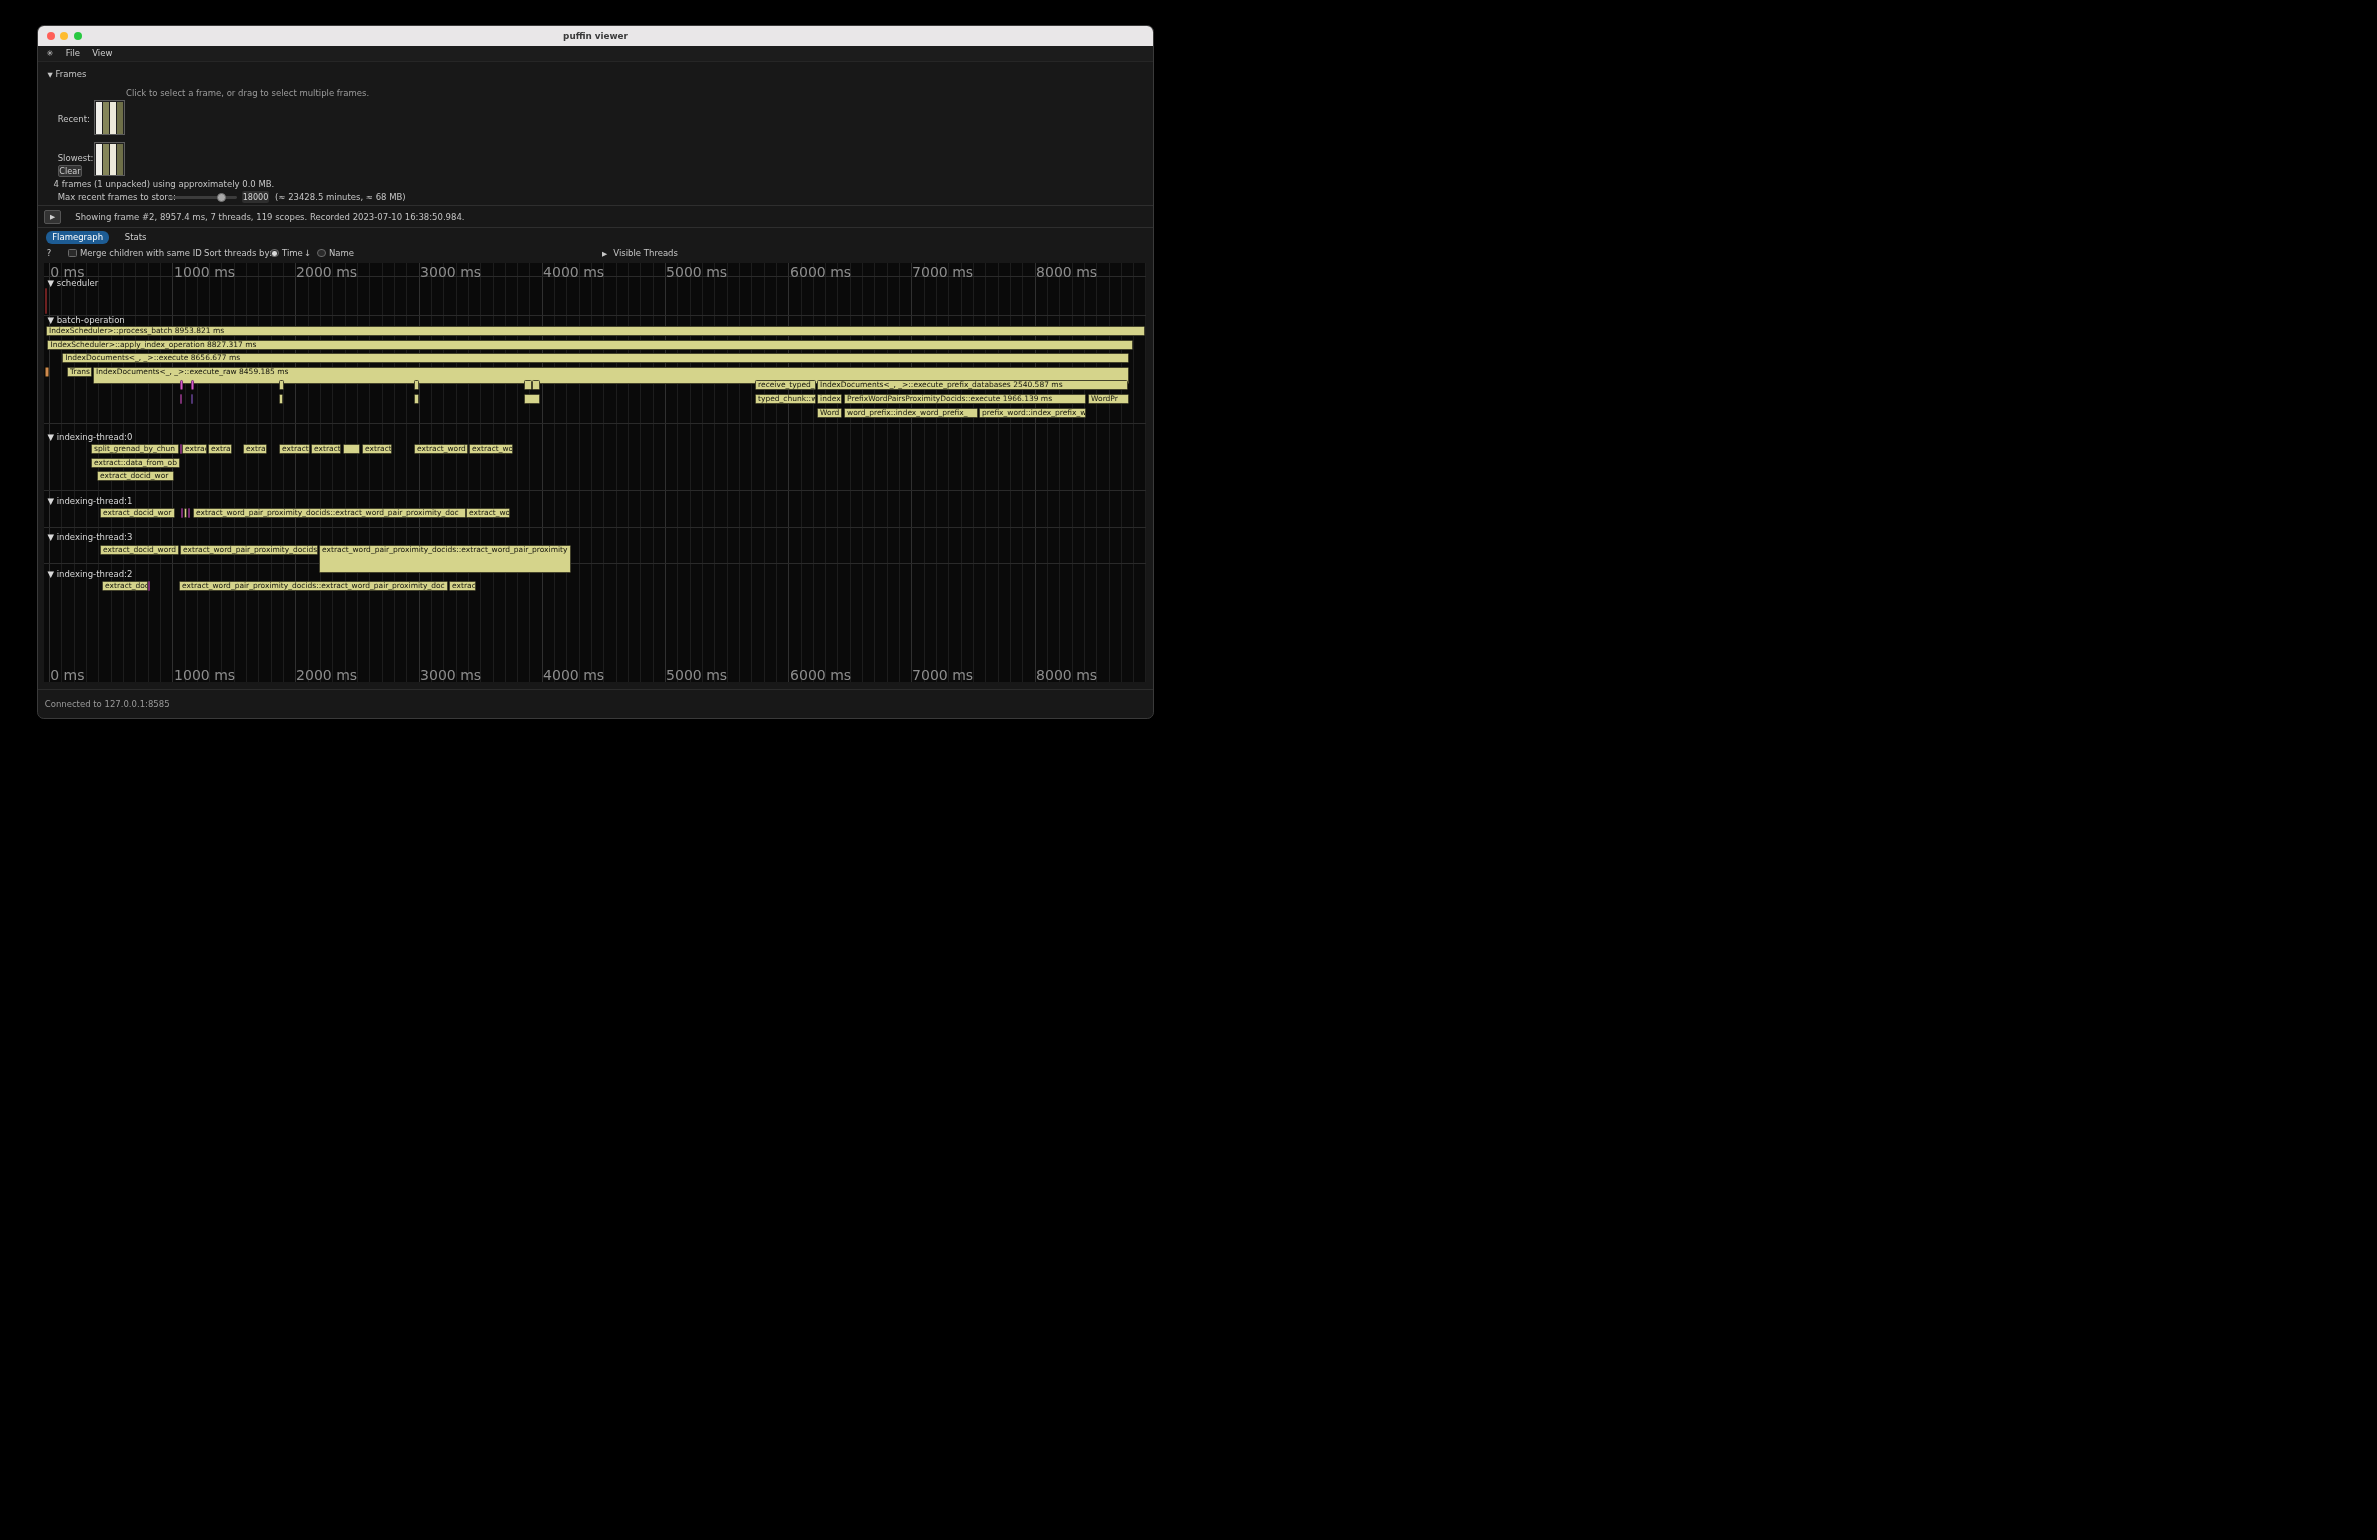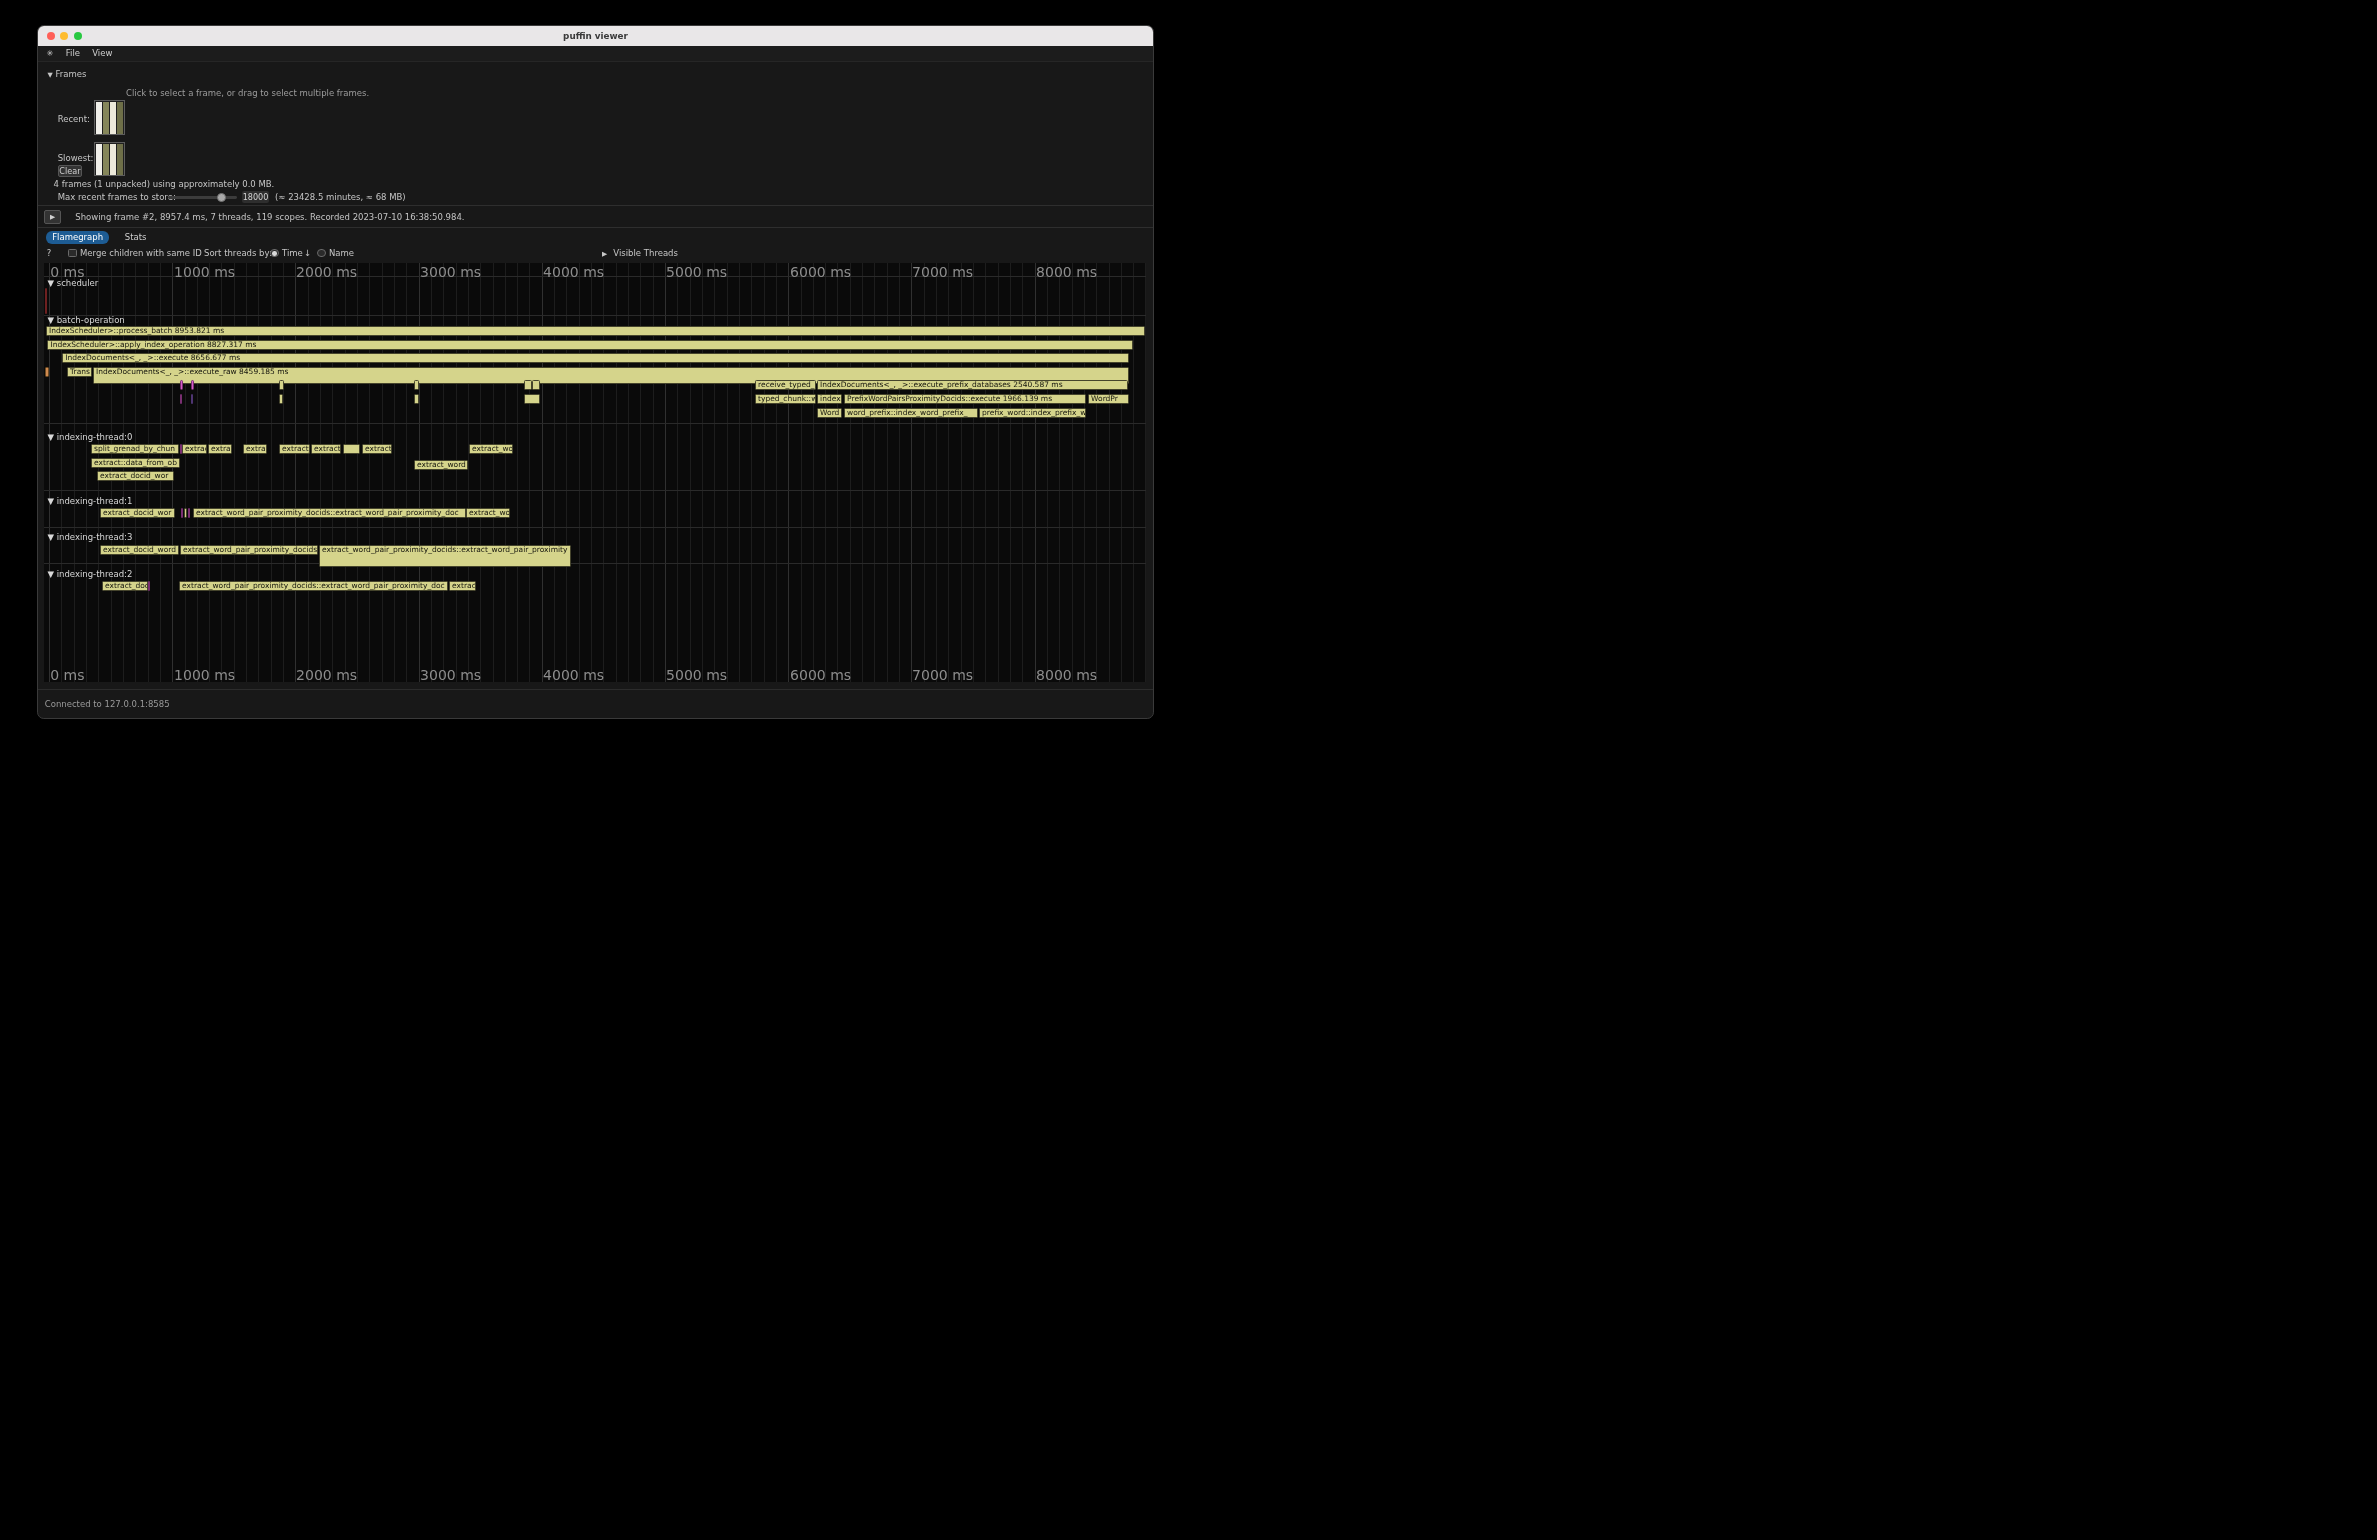--- a/index.html
+++ b/index.html
@@ -296,33 +296,33 @@
         <div class="bar" style="left: 935px; top: 145px; width: 107px; height: 10.2px;">prefix_word::index_prefix_wo</div>
         <div class="bar" style="left: 47px; top: 181px; width: 88px; height: 10.2px;">split_grenad_by_chun</div>
         <div class="bar m notext" style="left: 136px; top: 181px; width: 2px; height: 10.2px;"></div>
         <div class="bar" style="left: 138px; top: 181px; width: 25px; height: 10.2px;">extract</div>
         <div class="bar" style="left: 164px; top: 181px; width: 24.4px; height: 10.2px;">extra</div>
         <div class="bar" style="left: 199px; top: 181px; width: 24.4px; height: 10.2px;">extrac</div>
         <div class="bar" style="left: 235px; top: 181px; width: 30.5px; height: 10.2px;">extract_</div>
         <div class="bar" style="left: 267px; top: 181px; width: 30px; height: 10.2px;">extract_</div>
         <div class="bar notext" style="left: 299px; top: 181px; width: 17px; height: 10.2px;"></div>
         <div class="bar" style="left: 318px; top: 181px; width: 30px; height: 10.2px;">extract</div>
-        <div class="bar" style="left: 370px; top: 197px; width: 54px; height: 10.2px;">extract_word</div>
+        <div class="bar" style="left: 370px; top: 181px; width: 54px; height: 10.2px;">extract_word</div>
         <div class="bar" style="left: 425px; top: 181px; width: 44px; height: 10.2px;">extract_wo</div>
         <div class="bar" style="left: 47px; top: 195px; width: 89px; height: 10.2px;">extract::data_from_ob</div>
         <div class="bar" style="left: 53px; top: 208px; width: 77px; height: 10.2px;">extract_docid_wor</div>
         <div class="bar" style="left: 56px; top: 245px; width: 75px; height: 10.2px;">extract_docid_wor</div>
         <div class="bar m notext" style="left: 137px; top: 245px; width: 2px; height: 10.2px;"></div>
         <div class="bar notext" style="left: 140px; top: 245px; width: 3.4px; height: 10.2px;"></div>
         <div class="bar m notext" style="left: 144px; top: 245px; width: 2px; height: 10.2px;"></div>
         <div class="bar" style="left: 149px; top: 245px; width: 273px; height: 10.2px;">extract_word_pair_proximity_docids::extract_word_pair_proximity_doc</div>
         <div class="bar" style="left: 422px; top: 245px; width: 44px; height: 10.2px;">extract_wo</div>
         <div class="bar" style="left: 56px; top: 282px; width: 79px; height: 10.2px;">extract_docid_word</div>
         <div class="bar" style="left: 136px; top: 282px; width: 138px; height: 10.2px;">extract_word_pair_proximity_docids</div>
-        <div class="bar" style="left: 275px; top: 282px; width: 252px; height: 22px;">extract_word_pair_proximity_docids::extract_word_pair_proximity</div>
+        <div class="bar" style="left: 275px; top: 282px; width: 252px; height: 28px;">extract_word_pair_proximity_docids::extract_word_pair_proximity</div>
         <div class="bar" style="left: 58px; top: 318px; width: 46px; height: 10.2px;">extract_doc</div>
         <div class="bar m notext" style="left: 104px; top: 318px; width: 2px; height: 10.2px;"></div>
         <div class="bar" style="left: 135px; top: 318px; width: 269px; height: 10.2px;">extract_word_pair_proximity_docids::extract_word_pair_proximity_doc</div>
         <div class="bar" style="left: 405px; top: 318px; width: 27px; height: 10.2px;">extrac</div>
       </div>
 
     <div class="statusbar">
       <span>Connected to 127.0.0.1:8585</span>
     </div>
 

